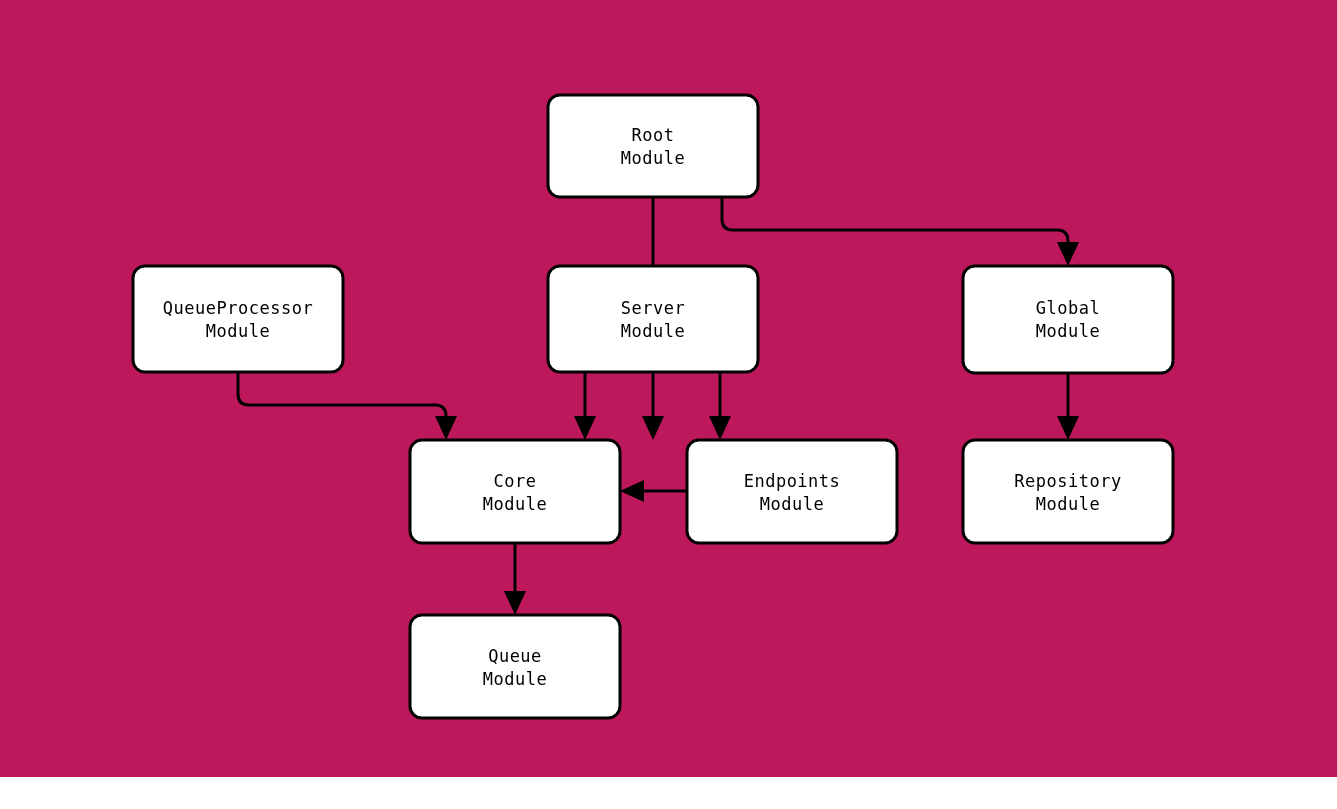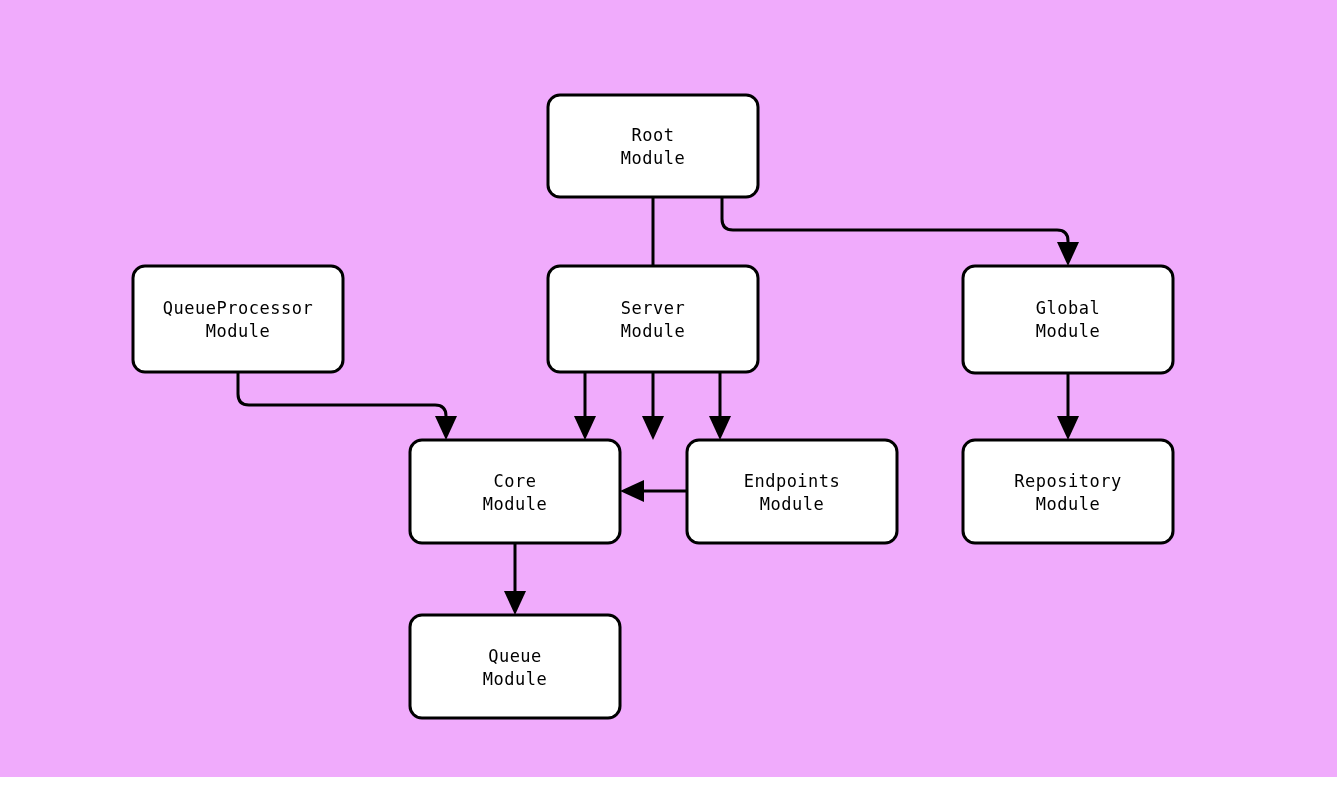--- a/index.html
+++ b/index.html
@@ -10,21 +10,21 @@
   body {
     width: 1337px;
     height: 809px;
     font-family: "DejaVu Sans Mono", "Liberation Mono", monospace;
     overflow: hidden;
   }
   #diagram-canvas {
     position: relative;
     width: 1337px;
     height: 777px;
-    background: #f0abfc;
+    background: #be185d;
     text-decoration: underline;
   }
   svg.diagram-svg {
     position: absolute;
     top: 0;
     left: 0;
     width: 1337px;
     height: 809px;
     display: block;
   }

